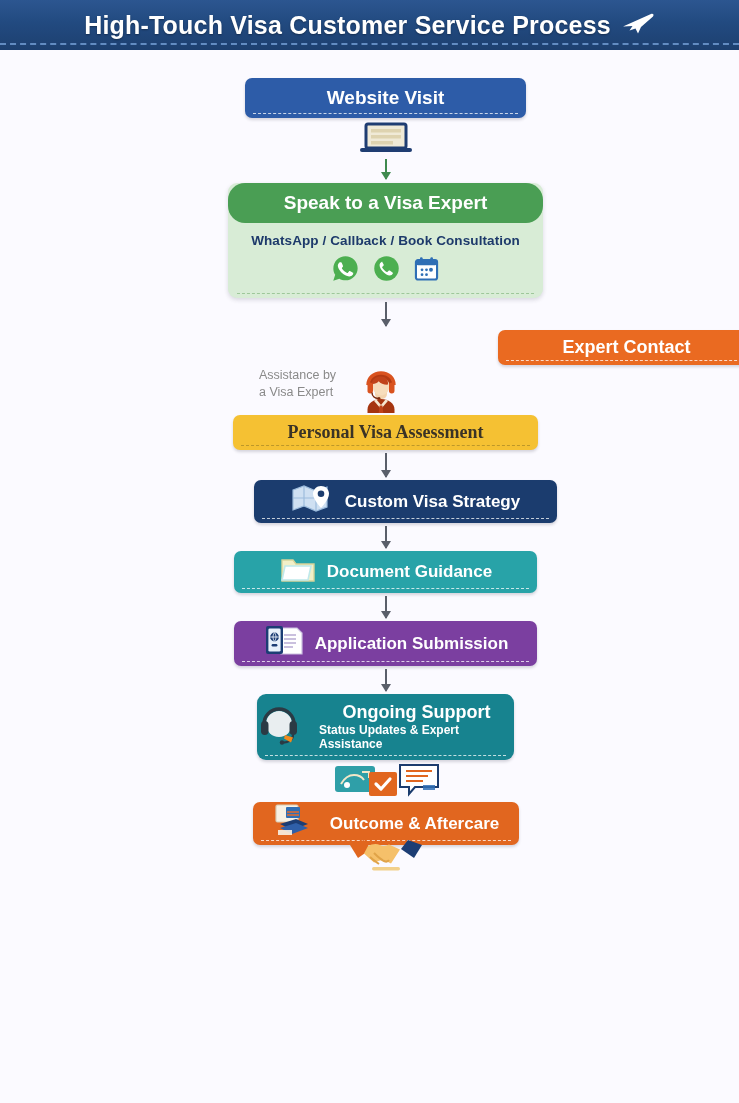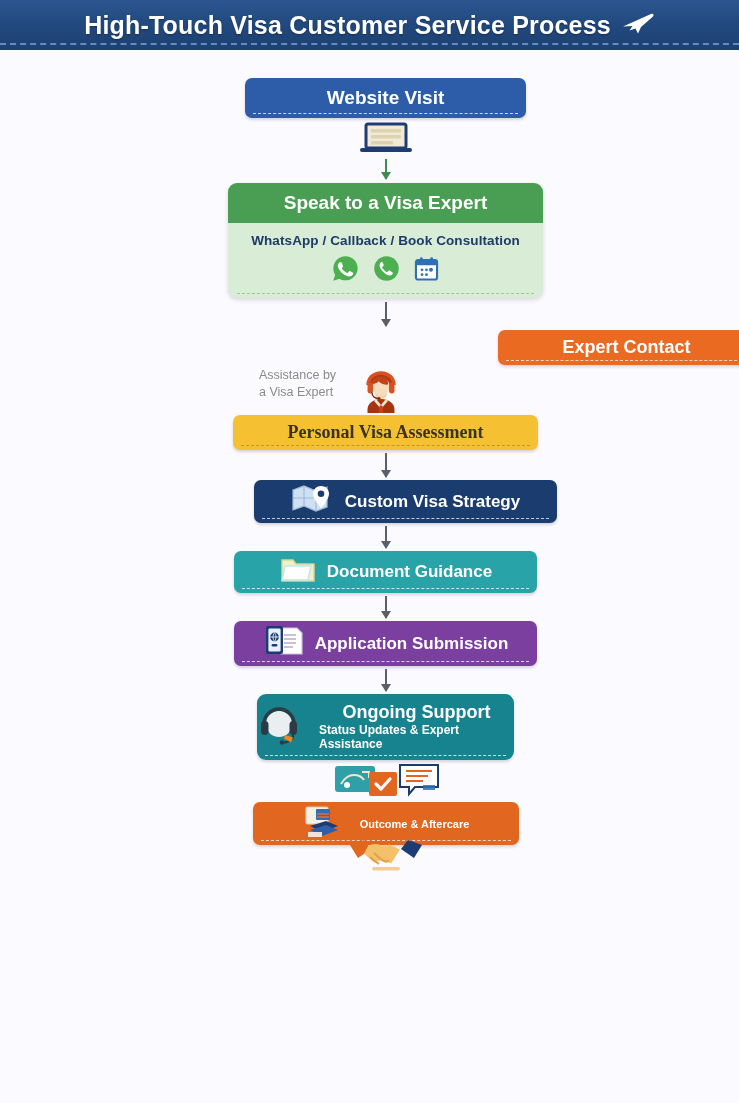--- a/index.html
+++ b/index.html
@@ -59,38 +59,38 @@
   .arrow.green:after{border-top-color:#3f8a4f;}
 
   
   #box-website{width:281px;height:40px;background:#2d5ca8;font-size:19px;}
   #card-expert{
     width:315px;border-radius:9px;background:#d8ecd6;overflow:hidden;
     box-shadow:0 2px 4px rgba(40,40,60,.16);position:relative;
   }
   #card-expert-head{
     height:40px;background:#4a9e54;display:flex;align-items:center;justify-content:center;
-    color:#fff;font-size:19px;font-weight:bold;
+    color:#fff;font-size:19px;font-weight:bold;border-radius:17px;
   }
   #card-expert-body{padding:10px 0 12px;text-align:center;}
   #card-expert-sub{
     color:#1d3a6b;font-size:13.5px;font-weight:bold;letter-spacing:.1px;
   }
   #card-expert .cdash{
     position:absolute;left:9px;right:9px;bottom:4px;height:0;border-top:1px dashed #9ec79a;
   }
   .chan-icons{display:flex;justify-content:center;align-items:center;gap:14px;margin-top:7px;}
 
   #box-expert-contact{width:257px;height:35px;background:#ea6a21;font-size:18px;}
   #box-assessment{width:305px;height:35px;background:#f5c133;color:#3a3326;font-size:18px;}
   #box-strategy{width:303px;height:43px;background:#1b3c6e;font-size:17px;}
   #box-docguide{width:303px;height:42px;background:#28a3a8;font-size:17px;justify-content:center;}
   #box-appsub{width:303px;height:45px;background:#7b3fa0;font-size:17px;}
   #box-ongoing{width:257px;height:66px;background:#17838f;border-radius:9px;flex-direction:column;}
-  #box-outcome{width:266px;height:43px;background:#e1661f;font-size:11px;}
+  #box-outcome{width:266px;height:43px;background:#e1661f;font-size:17px;}
 
   .with-icon{gap:10px;}
   .ongoing-title{font-size:18px;font-weight:bold;line-height:1.05;}
   .ongoing-sub{font-size:12px;font-weight:bold;line-height:1.2;margin-top:1px;}
 
   
   .assist-label{
     position:absolute;left:243px;top:0;width:92px;
     color:#8a8a8a;font-size:12.5px;line-height:1.35;text-align:left;
   }

